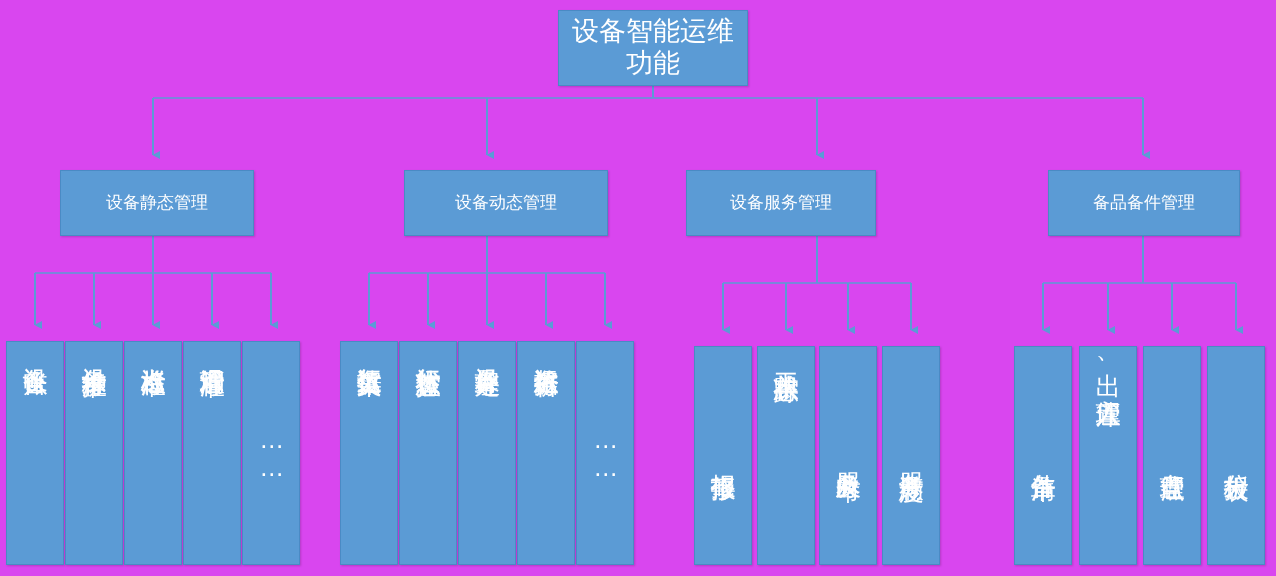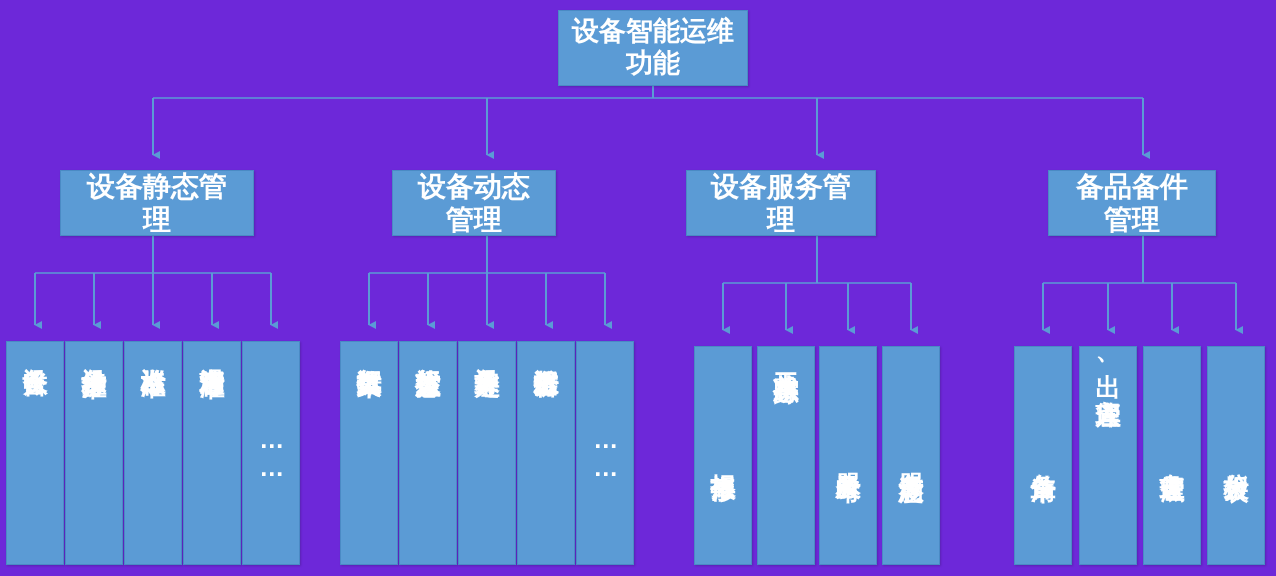--- a/index.html
+++ b/index.html
@@ -7,23 +7,22 @@
     padding: 0;
     background: #ffffff;
   }
   body {
     font-family: "Liberation Sans", "DejaVu Sans", sans-serif;
   }
   #diagram {
     position: relative;
     width: 1276px;
     height: 576px;
-    background: #6d28d9;
+    background: #d946ef;
     overflow: hidden;
-    font-weight: bold;
   }
   svg#connectors {
     position: absolute;
     left: 0;
     top: 0;
     width: 1276px;
     height: 576px;
     pointer-events: none;
   }
   .node {
@@ -38,21 +37,21 @@
     text-align: center;
     box-shadow: 1px 1px 2px rgba(0,0,0,0.18);
     line-height: 1.18;
     overflow: hidden;
   }
   .node-root {
     font-size: 27px;
     padding: 2px 6px;
   }
   .node-l2 {
-    font-size: 28px;
+    font-size: 17px;
     padding: 2px 22px;
   }
   .node-leaf {
     font-size: 25px;
     writing-mode: vertical-rl;
     text-orientation: upright;
     letter-spacing: 1px;
     padding: 6px 0;
     justify-content: flex-start;
     align-items: center;
@@ -122,23 +121,23 @@
       <path d="M1043,283 L1043,330" marker-end="url(#arrow)"></path>
       <path d="M1108,283 L1108,330" marker-end="url(#arrow)"></path>
       <path d="M1172,283 L1172,330" marker-end="url(#arrow)"></path>
       <path d="M1236,283 L1236,330" marker-end="url(#arrow)"></path>
     </g>
   </svg>
 
   <div class="node node-root" style="left:558px; top:10px; width:190px; height:76px;">设备智能运维功能</div>
 
   <div class="node node-l2" style="left:60px; top:170px; width:194px; height:66px;">设备静态管理</div>
-  <div class="node node-l2" style="left:392px; top:170px; width:164px; height:66px;">设备动态管理</div>
+  <div class="node node-l2" style="left:404px; top:170px; width:204px; height:66px;">设备动态管理</div>
   <div class="node node-l2" style="left:686px; top:170px; width:190px; height:66px;">设备服务管理</div>
-  <div class="node node-l2" style="left:1048px; top:170px; width:168px; height:66px;">备品备件管理</div>
+  <div class="node node-l2" style="left:1048px; top:170px; width:192px; height:66px;">备品备件管理</div>
 
   <div class="node node-leaf" style="left:6px; top:341px; width:58px; height:224px;">设备台账</div>
   <div class="node node-leaf" style="left:65px; top:341px; width:58px; height:224px;">设备维护标准</div>
   <div class="node node-leaf" style="left:124px; top:341px; width:58px; height:224px;">点巡检标准</div>
   <div class="node node-leaf" style="left:183px; top:341px; width:58px; height:224px;">润滑管理标准</div>
   <div class="node node-leaf ellipsis" style="left:242px; top:341px; width:58px; height:224px;">……</div>
 
   <div class="node node-leaf" style="left:340px; top:341px; width:58px; height:224px;">运行数据采集</div>
   <div class="node node-leaf" style="left:399px; top:341px; width:58px; height:224px;">运行状态监控</div>
   <div class="node node-leaf" style="left:458px; top:341px; width:58px; height:224px;">设备异常处理</div>

